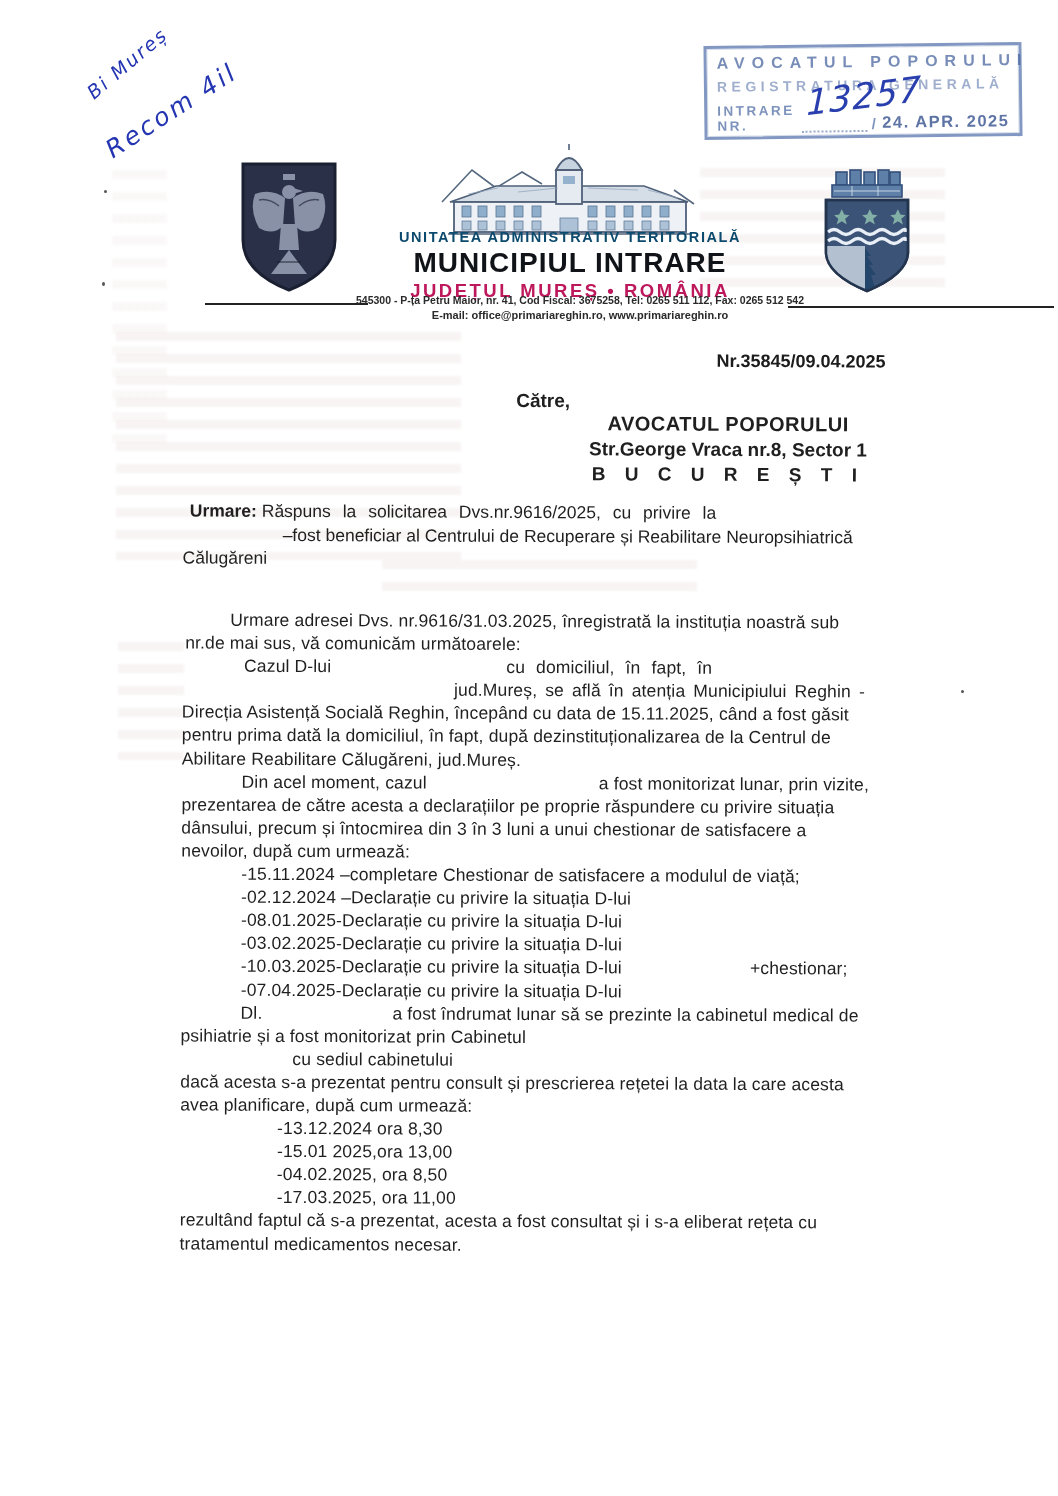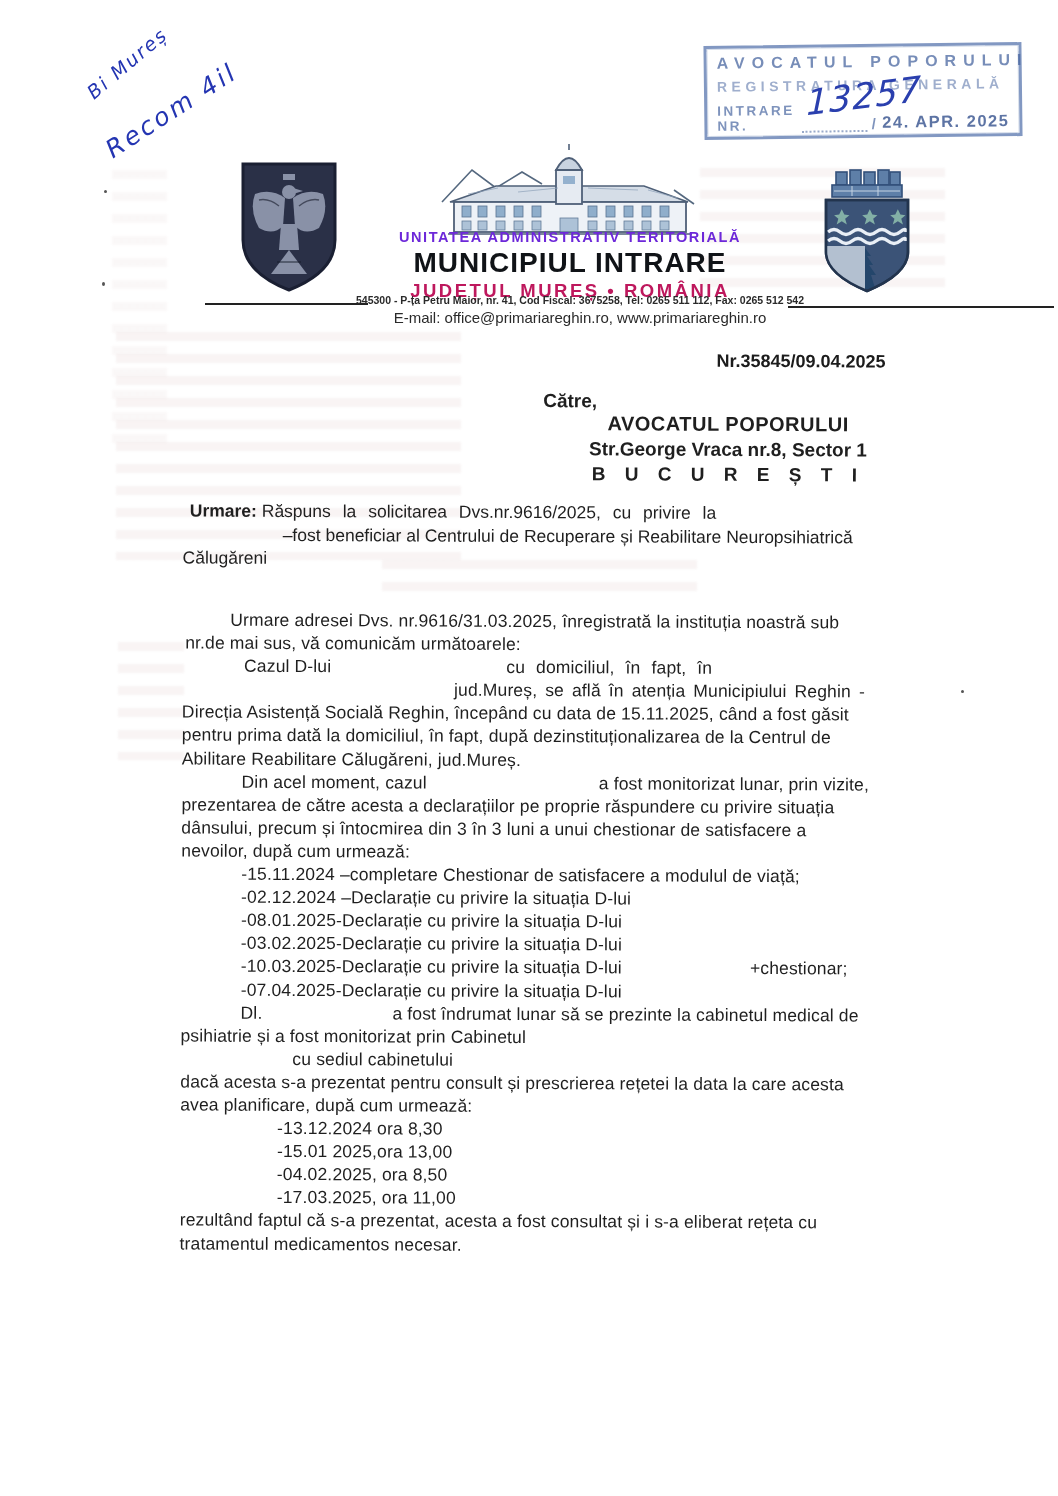--- a/index.html
+++ b/index.html
@@ -32,33 +32,33 @@
     position:absolute;left:806px;top:76px;font-size:35px;color:#2a3fae;
     font-style:italic;font-family:"DejaVu Sans",sans-serif;
     transform:rotate(-7deg) skewX(-8deg);letter-spacing:1px;z-index:3;
   }
   
   .coat{position:absolute;}
   .coat-left{left:233px;top:158px;}
   .coat-right{left:812px;top:160px;}
   .building{position:absolute;left:438px;top:144px;}
   .hgroup{position:absolute;left:380px;top:229px;width:380px;text-align:center;}
-  .h1{font-size:14.5px;font-weight:bold;letter-spacing:1.6px;color:#6d28d9;}
+  .h1{font-size:14.5px;font-weight:bold;letter-spacing:1.6px;color:#0c4a6e;}
   .h2{font-size:28px;font-weight:bold;letter-spacing:1px;color:#101317;margin-top:2px;}
   .h3{font-size:18.5px;font-weight:bold;letter-spacing:2.5px;color:#be185d;margin-top:1px;}
   .rule{position:absolute;height:0;border-top:2.5px solid #222;}
   .rule-l{left:205px;top:303px;width:163px;}
   .rule-r{left:788px;top:306px;width:266px;}
   .contact{position:absolute;left:330px;top:294px;width:500px;text-align:center;color:#2a2a2a;}
   .c1{font-size:10.5px;font-weight:bold;white-space:nowrap;}
-  .c2{font-size:15px;font-weight:normal;margin-top:3px;white-space:nowrap;}
+  .c2{font-size:11px;font-weight:bold;margin-top:3px;white-space:nowrap;}
   
   .doc{position:absolute;left:0;top:0;width:1058px;transform:rotate(0.25deg);}
   .nr{position:absolute;left:718px;top:350px;font-size:18px;font-weight:bold;color:#1c1c1c;}
-  .catre{position:absolute;left:545px;top:390px;font-size:19px;font-weight:bold;}
+  .catre{position:absolute;left:518px;top:390px;font-size:19px;font-weight:bold;}
   .tob{position:absolute;left:510px;top:412px;width:440px;text-align:center;font-weight:bold;}
   .toname{font-size:20px;letter-spacing:.5px;}
   .toaddr{font-size:19px;margin-top:3px;}
   .tocity{font-size:19px;letter-spacing:7px;margin-top:3px;}
   .subject{position:absolute;left:185px;top:501px;width:790px;font-size:17.5px;line-height:23.5px;}
   .subject .lbl{font-weight:bold;margin-left:7px;}
   .subject .s-l1{word-spacing:7px;}
   .subject .ln2{margin-left:100px;}
   .body-lines{position:absolute;left:185px;top:611px;width:780px;font-size:17.5px;}
   .bline{height:23.1px;white-space:nowrap;letter-spacing:.15px;}

